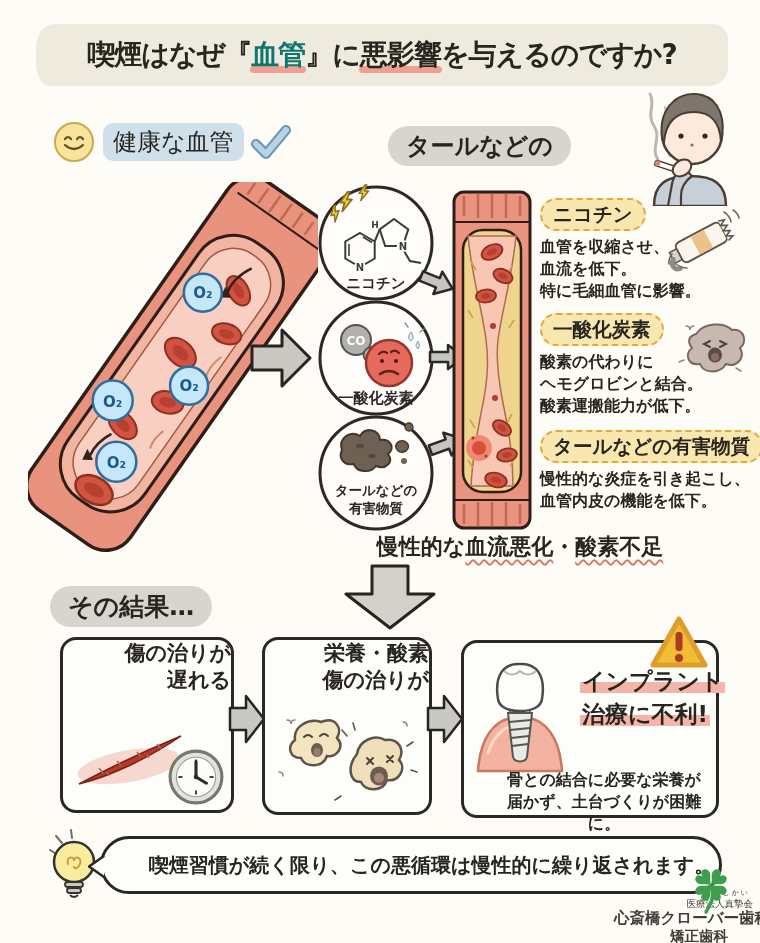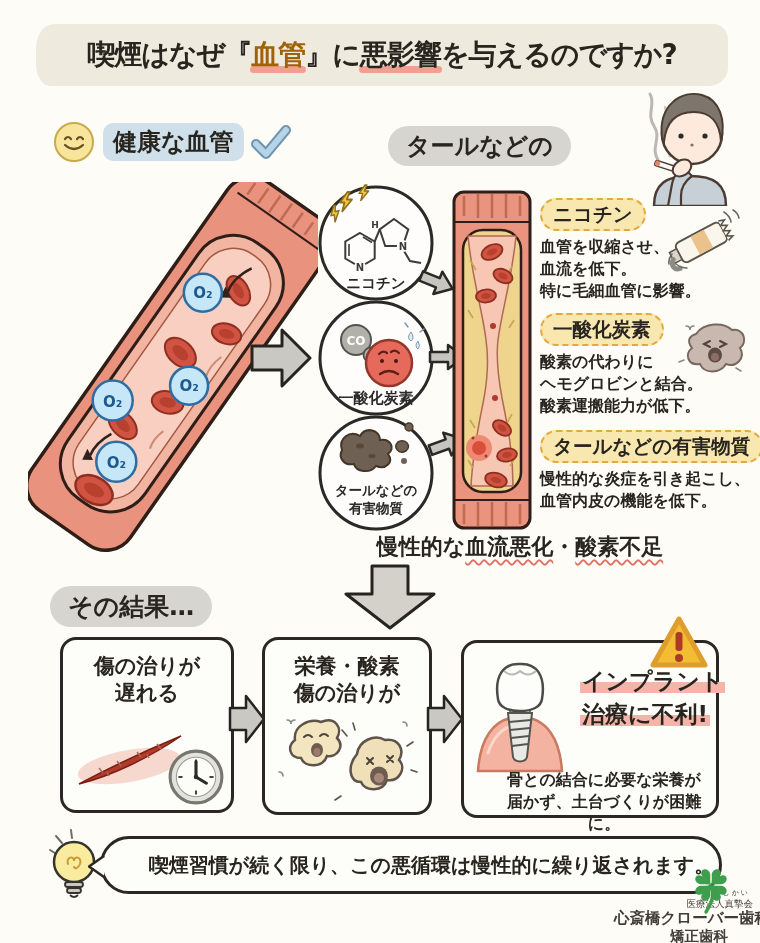--- a/index.html
+++ b/index.html
@@ -5,27 +5,27 @@
   *{margin:0;padding:0;box-sizing:border-box}
   body{background:#ffffff;font-family:"DejaVu Sans","Liberation Sans",sans-serif;}
   svg{font-family:inherit}
   .frame{position:relative;width:760px;height:943px;background:#fdfcf7;overflow:hidden;color:#28251f;}
   .abs{position:absolute}
 
   
   .title-banner{position:absolute;left:36px;top:24px;width:692px;height:62px;background:#efeade;
     border-radius:18px 14px 20px 14px/24px 16px 18px 22px;display:flex;align-items:center;justify-content:center;}
   .title-text{font-size:28px;font-weight:bold;letter-spacing:-1px;white-space:nowrap;}
-  .tred{color:#a16207;}
+  .tred{color:#0f766e;}
   .tu{position:relative;z-index:1;}
   .tu::after{content:"";position:absolute;left:-1px;right:-1px;bottom:-2px;height:7px;background:#f0a090;border-radius:4px;z-index:-1;}
 
   
   .healthy-row{position:absolute;left:52px;top:120px;display:flex;align-items:center;gap:7px;}
-  .label-blue{background:#cfe0ea;border-radius:10px;padding:3px 10px;font-size:24px;font-weight:bold;}
+  .label-blue{background:#cfe0ea;border-radius:10px;padding:3px 10px;font-size:24px;font-weight:normal;}
   .pill-gray{background:#d7d5cf;border-radius:22px;padding:4px 18px;font-size:24px;font-weight:bold;display:inline-block;}
   .smoking-pill{position:absolute;left:388px;top:126px;}
 
   
   .cause-block{position:absolute;width:222px;}
   .cb1{left:540px;top:198px}.cb2{left:540px;top:313px}.cb3{left:540px;top:430px}
   .cause-heading{display:inline-block;background:#f9e7b0;border:2px dashed #e2a93c;border-radius:17px;
     padding:1px 11px;font-size:19.5px;font-weight:bold;margin-bottom:5px;white-space:nowrap;}
   .cause-lines{font-size:16px;font-weight:bold;line-height:1.36;}
 
@@ -33,21 +33,21 @@
   .wavy{text-decoration:underline wavy #dd7265;text-decoration-thickness:2px;text-underline-offset:5px;}
 
   .result-pill{position:absolute;left:50px;top:586px;background:#d7d5cf;border-radius:24px;padding:4px 18px;
     font-size:25px;font-weight:bold;}
 
   
   .rbox{position:absolute;background:#fdfdfa;border:3px solid #2a2724;border-radius:16px;}
   .rbox1{left:60px;top:637px;width:174px;height:176px;}
   .rbox2{left:262px;top:637px;width:170px;height:178px;}
   .rbox3{left:461px;top:640px;width:258px;height:178px;}
-  .rbox-title{padding-top:13px;text-align:center;font-size:21px;font-weight:bold;line-height:1.28;}
+  .rbox-title{text-align:right;font-size:21px;font-weight:bold;line-height:1.28;}
   .impl-title{position:absolute;left:116px;top:22px;width:150px;font-size:23px;font-weight:bold;line-height:1.45;white-space:nowrap;}
   .hl{background:linear-gradient(to bottom,rgba(0,0,0,0) 55%,#f4b4a9 55%,#f4b4a9 95%,rgba(0,0,0,0) 95%);padding:0 2px;}
   .impl-body{position:absolute;left:0;top:126px;width:100%;text-align:center;font-size:16px;font-weight:bold;line-height:1.38;padding-left:28px;}
 
   
   .bubble{position:absolute;left:100px;top:836px;width:622px;height:58px;background:#fdfdfa;border:3px solid #2a2724;
     border-radius:30px;display:flex;align-items:center;justify-content:center;}
   .bubble-text{font-size:20px;font-weight:bold;white-space:nowrap;padding-left:41px;}
   .bubble-tail{position:absolute;left:-15px;top:16px;}
 

